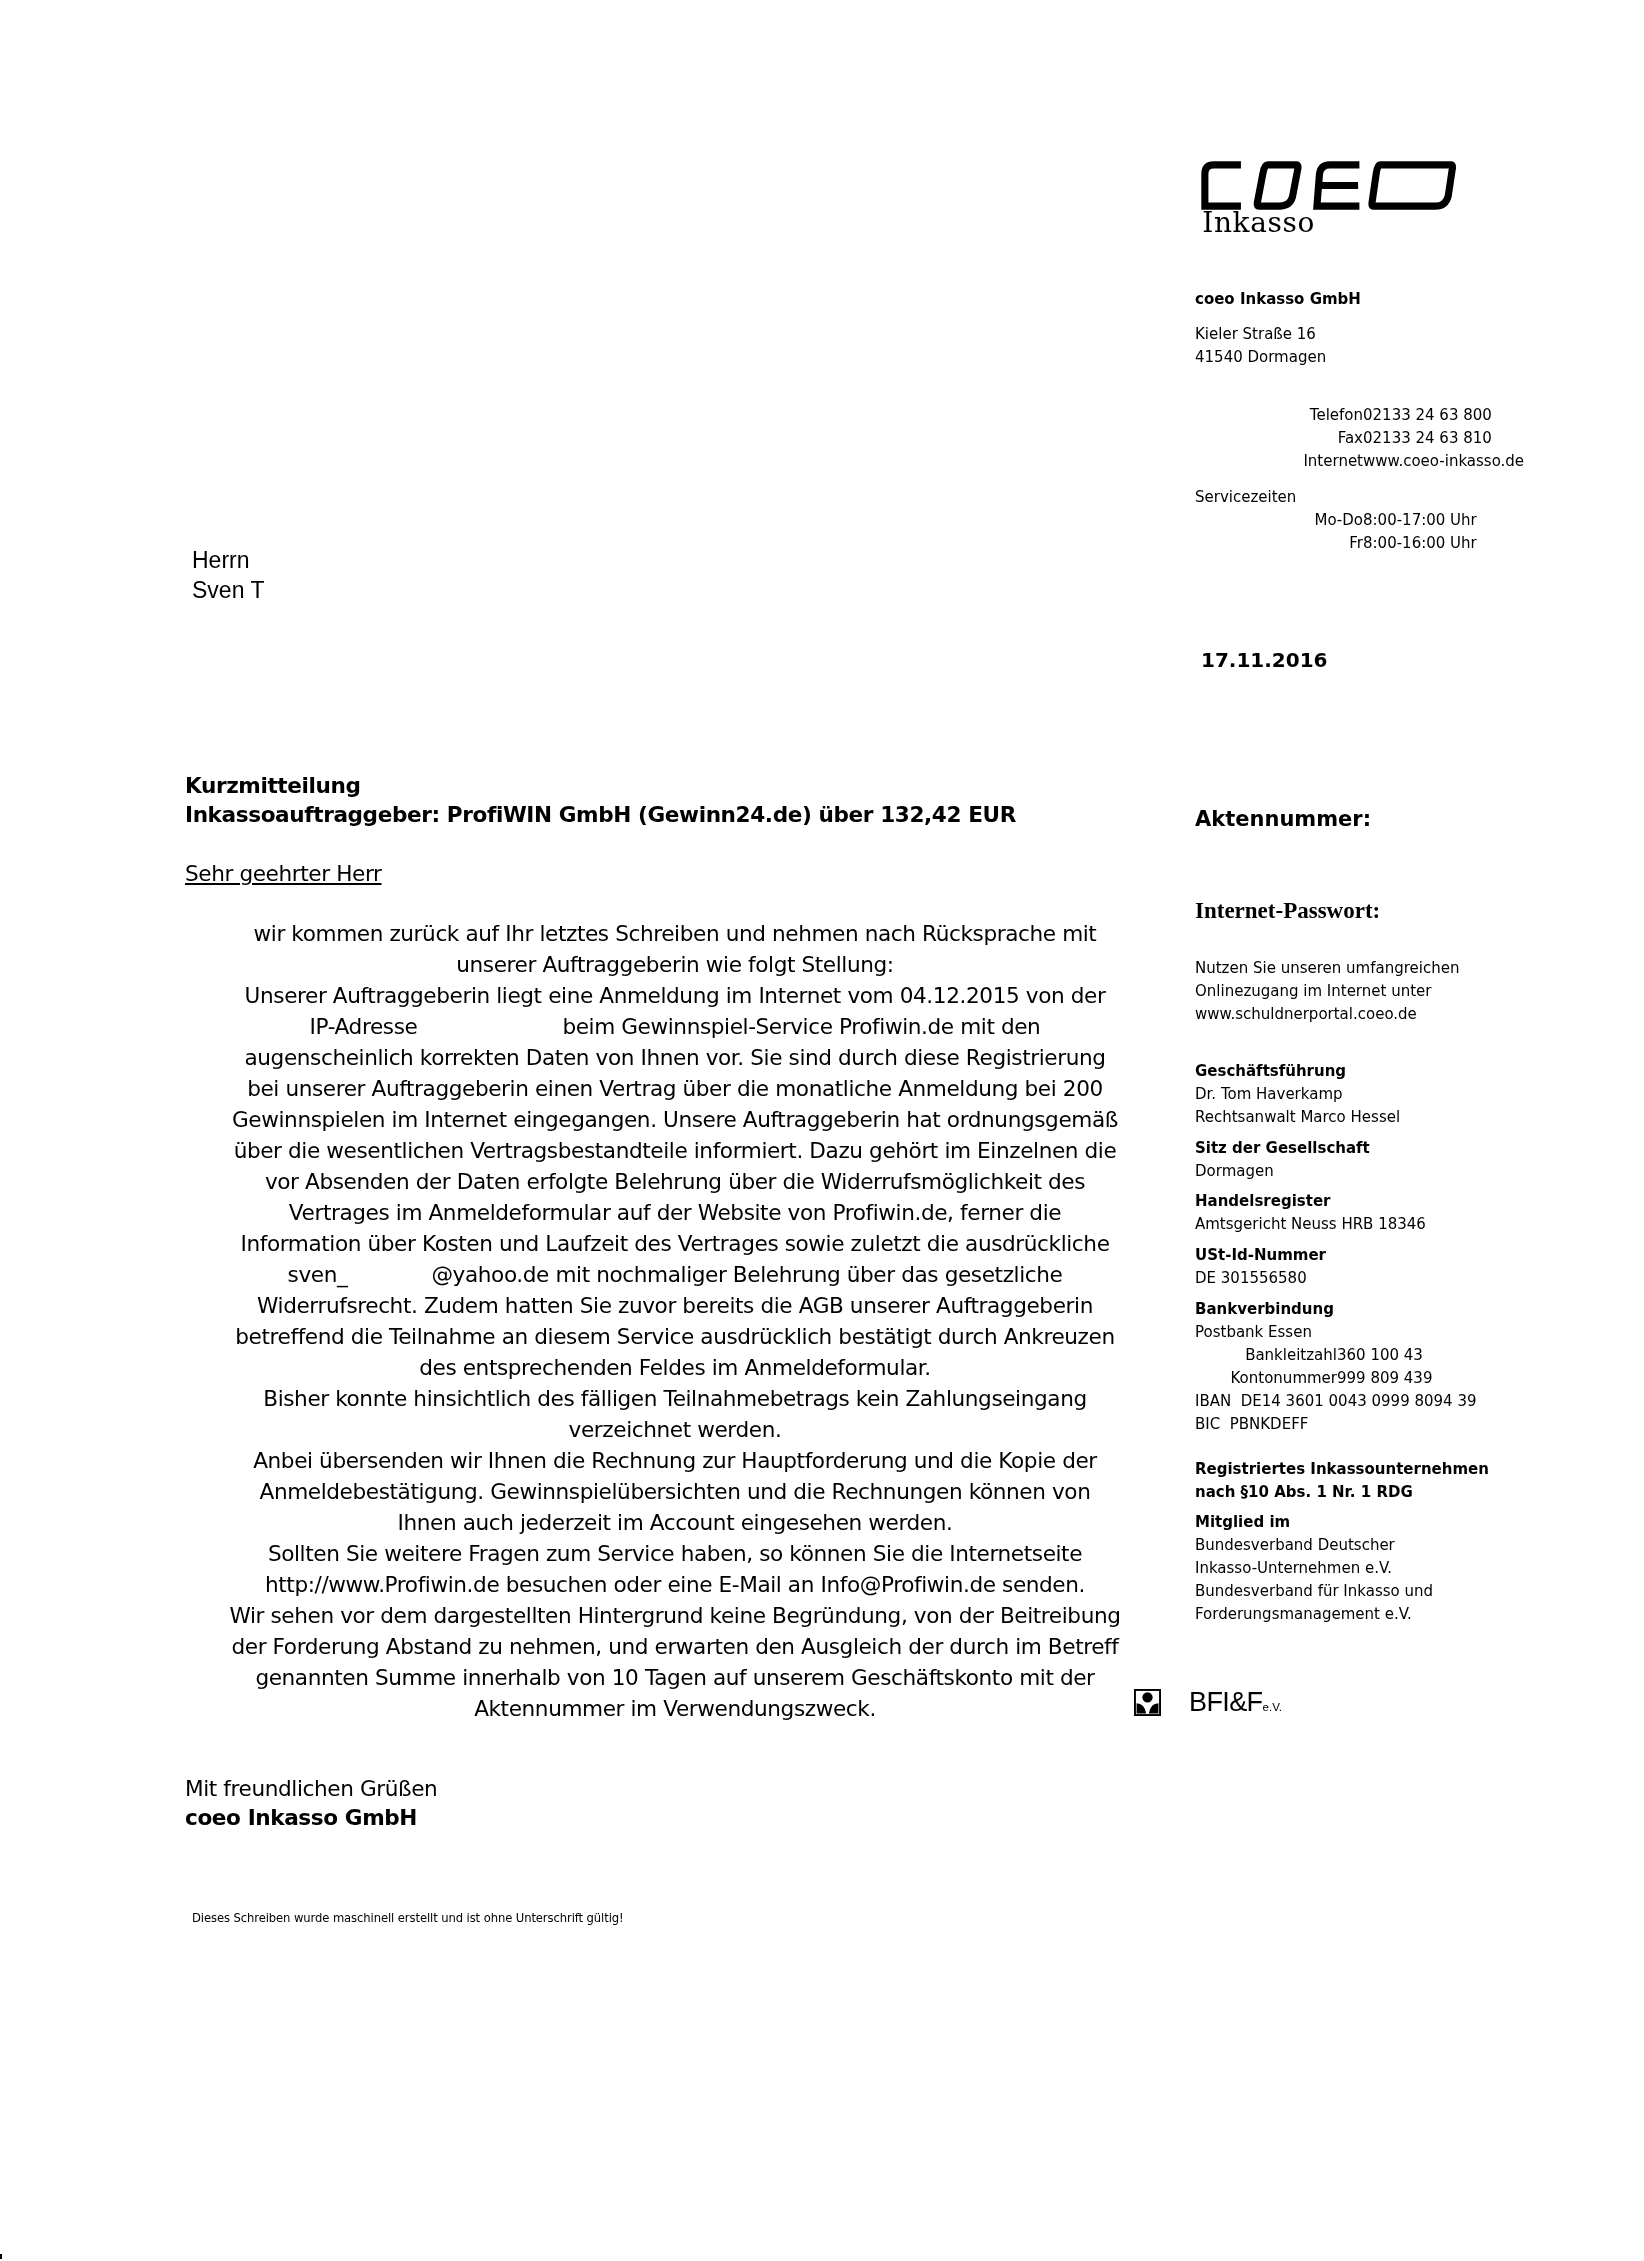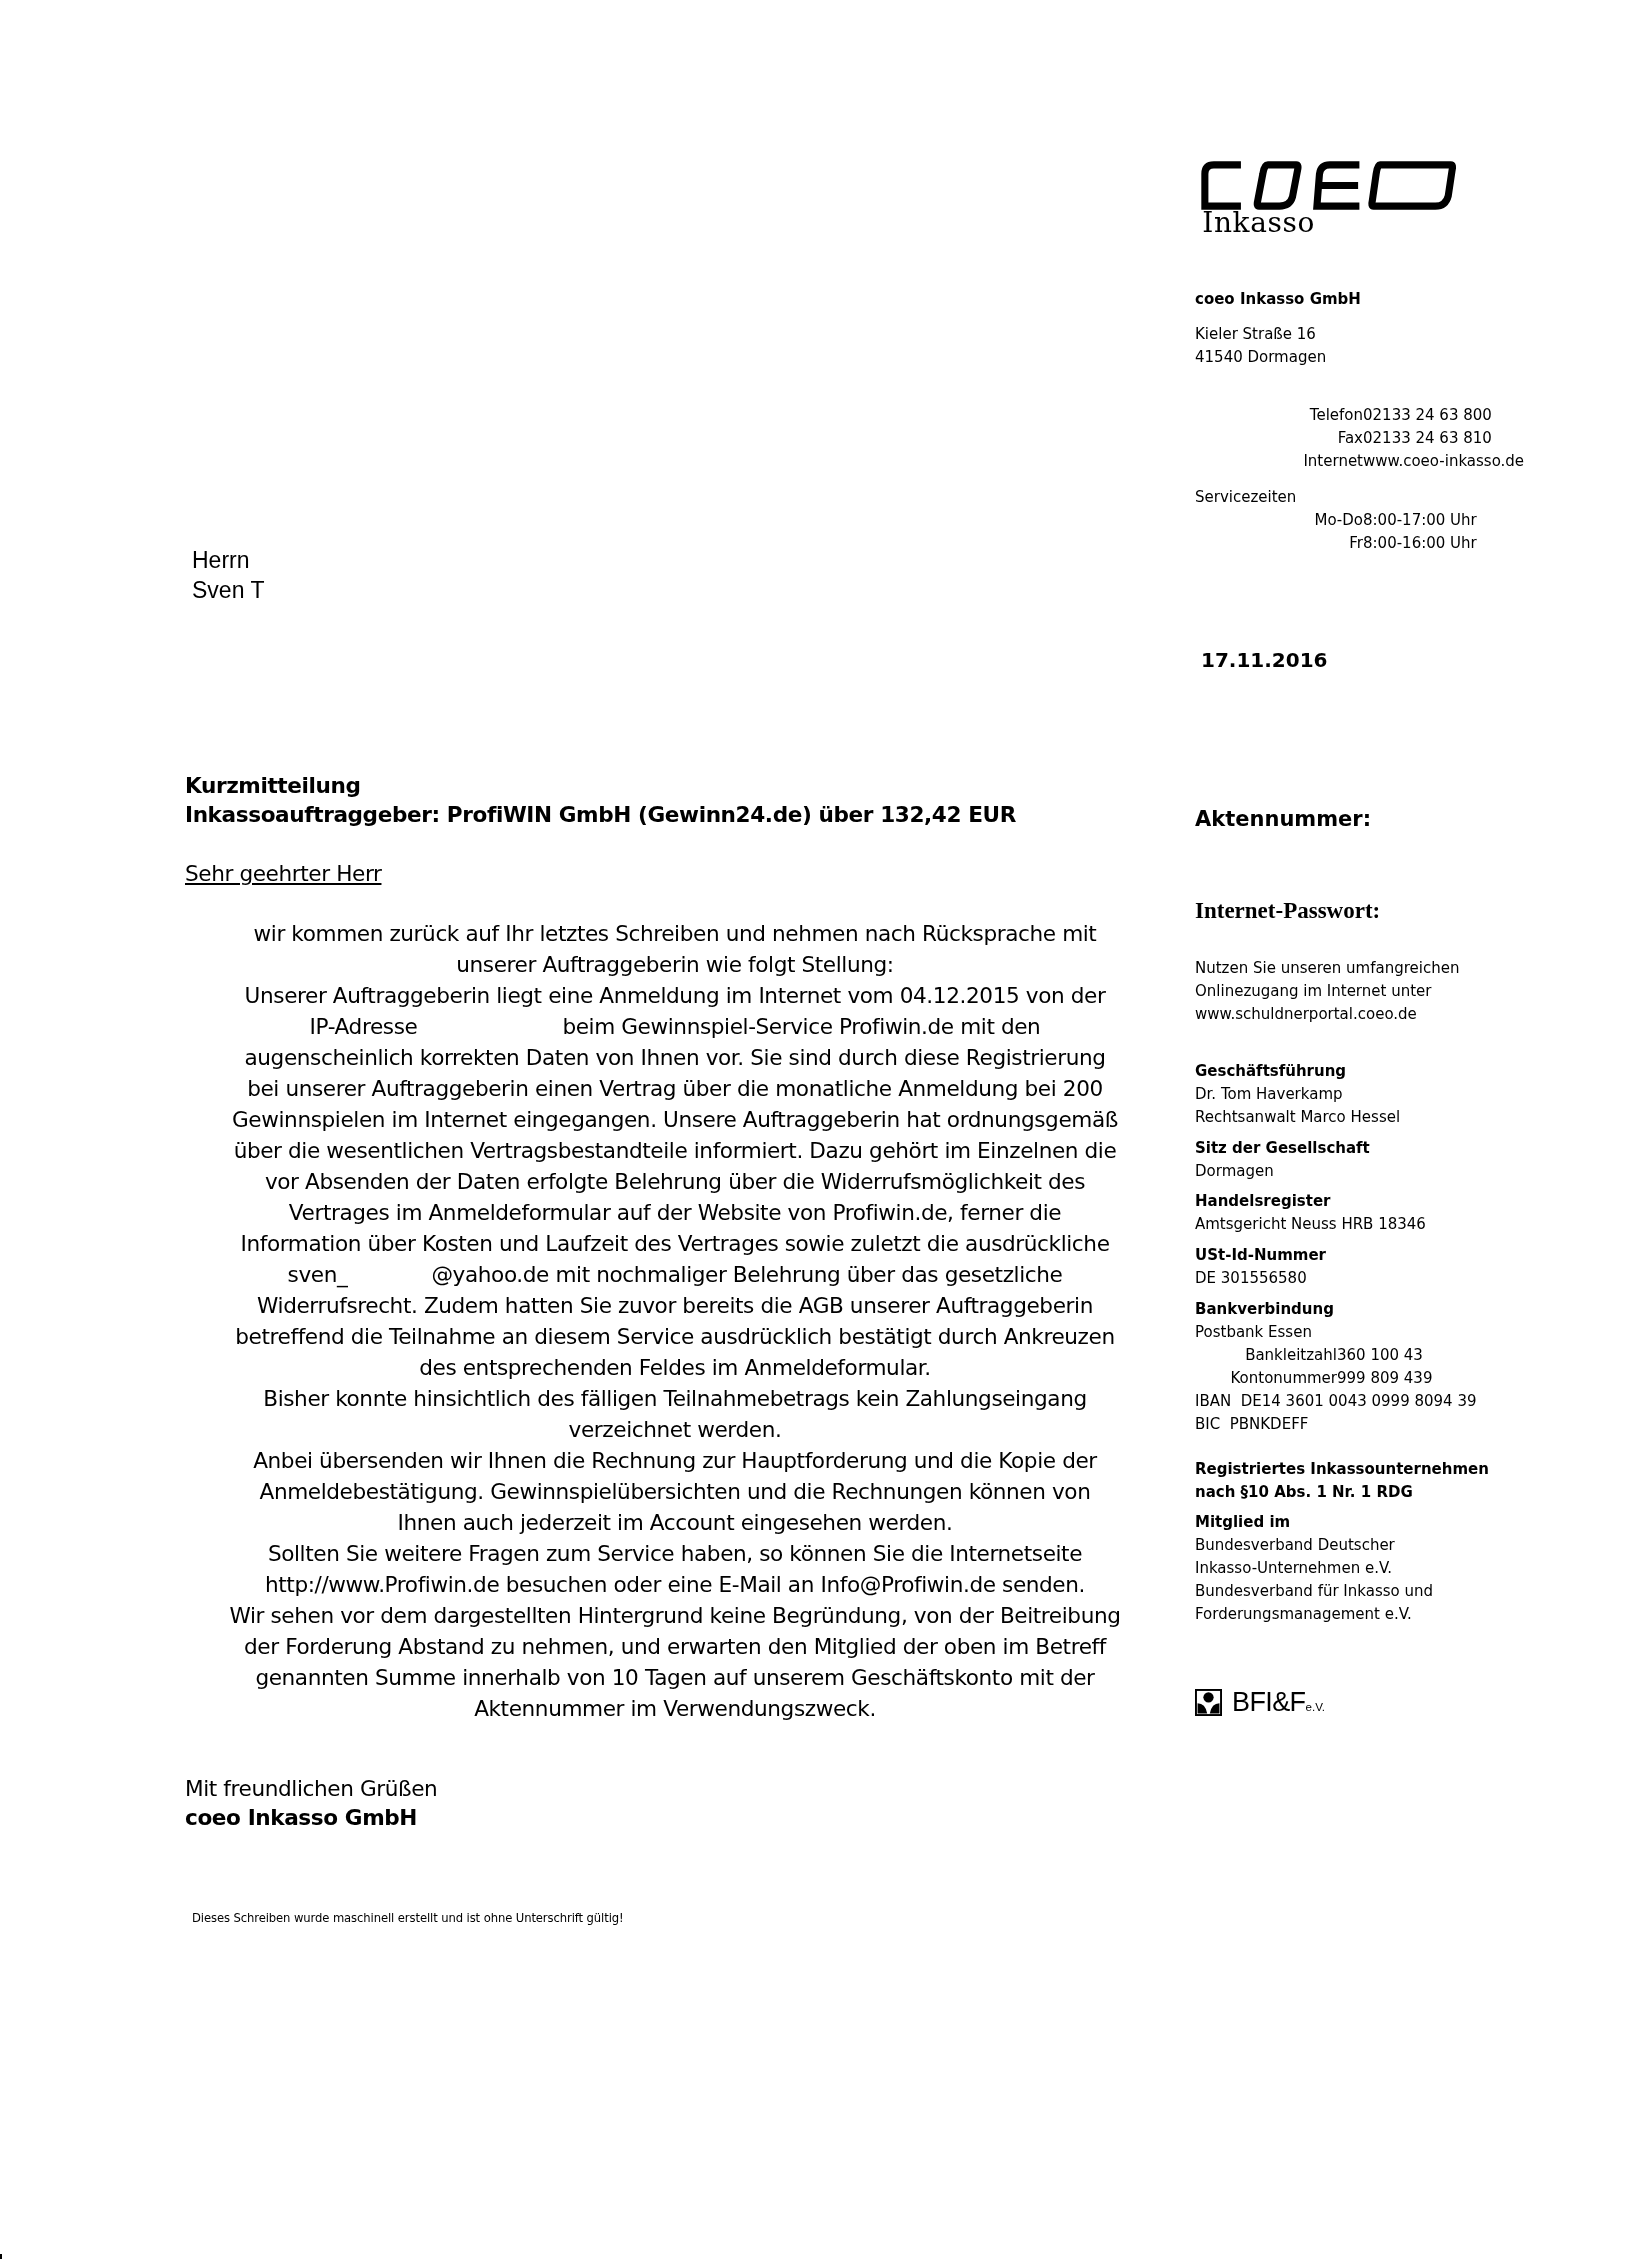--- a/index.html
+++ b/index.html
@@ -30,21 +30,21 @@
     .subject { top: 771px; font-weight: bold; font-size: 21.6px; line-height: 29px; }
     .salutation { top: 858px; text-decoration: underline; }
     .body-text { top: 918px; }
     .body-text p { margin: 0; text-align: center; }
     .blank-ip { display: inline-block; width: 145px; }
     .redact { display: inline-block; width: 84px; }
     .closing { top: 1774px; line-height: 29px; }
     .closing .sig { font-weight: bold; }
     .footer-note { left: 192px; top: 1911px; font-family: "DejaVu Sans", sans-serif; font-size: 11.6px; letter-spacing: -0.1px; }
 
-    .bfiuf { left: 1195px; top: 1689px; display: flex; align-items: center; gap: 10px; }
+    .bfiuf { left: 1134px; top: 1689px; display: flex; align-items: center; gap: 28px; }
     .bfiuf-text { font-family: "Liberation Sans", sans-serif; font-size: 27px; letter-spacing: -0.6px; line-height: 1; }
     .bfiuf-text small { font-size: 11.6px; letter-spacing: 0; }
 
     .scan-mark { left: 0; top: 2254px; width: 1.9px; height: 5.2px; background: #000; }
   </style>
 </head>
 <body>
 
 <div class="abs logo">
   <svg width="264" height="49" viewBox="0 0 410 76">
@@ -126,21 +126,21 @@
   <p>betreffend die Teilnahme an diesem Service ausdrücklich bestätigt durch Ankreuzen</p>
   <p>des entsprechenden Feldes im Anmeldeformular.</p>
   <p>Bisher konnte hinsichtlich des fälligen Teilnahmebetrags kein Zahlungseingang</p>
   <p>verzeichnet werden.</p>
   <p>Anbei übersenden wir Ihnen die Rechnung zur Hauptforderung und die Kopie der</p>
   <p>Anmeldebestätigung. Gewinnspielübersichten und die Rechnungen können von</p>
   <p>Ihnen auch jederzeit im Account eingesehen werden.</p>
   <p>Sollten Sie weitere Fragen zum Service haben, so können Sie die Internetseite</p>
   <p>http://www.Profiwin.de besuchen oder eine E-Mail an Info@Profiwin.de senden.</p>
   <p>Wir sehen vor dem dargestellten Hintergrund keine Begründung, von der Beitreibung</p>
-  <p>der Forderung Abstand zu nehmen, und erwarten den Mitglied der oben im Betreff</p>
+  <p>der Forderung Abstand zu nehmen, und erwarten den Ausgleich der durch im Betreff</p>
   <p>genannten Summe innerhalb von 10 Tagen auf unserem Geschäftskonto mit der</p>
   <p>Aktennummer im Verwendungszweck.</p>
 </div>
 
 <div class="abs main closing">
   <div>Mit freundlichen Grüßen</div>
   <div class="sig">coeo Inkasso GmbH</div>
 </div>
 
 <div class="abs footer-note">Dieses Schreiben wurde maschinell erstellt und ist ohne Unterschrift gültig!</div>

